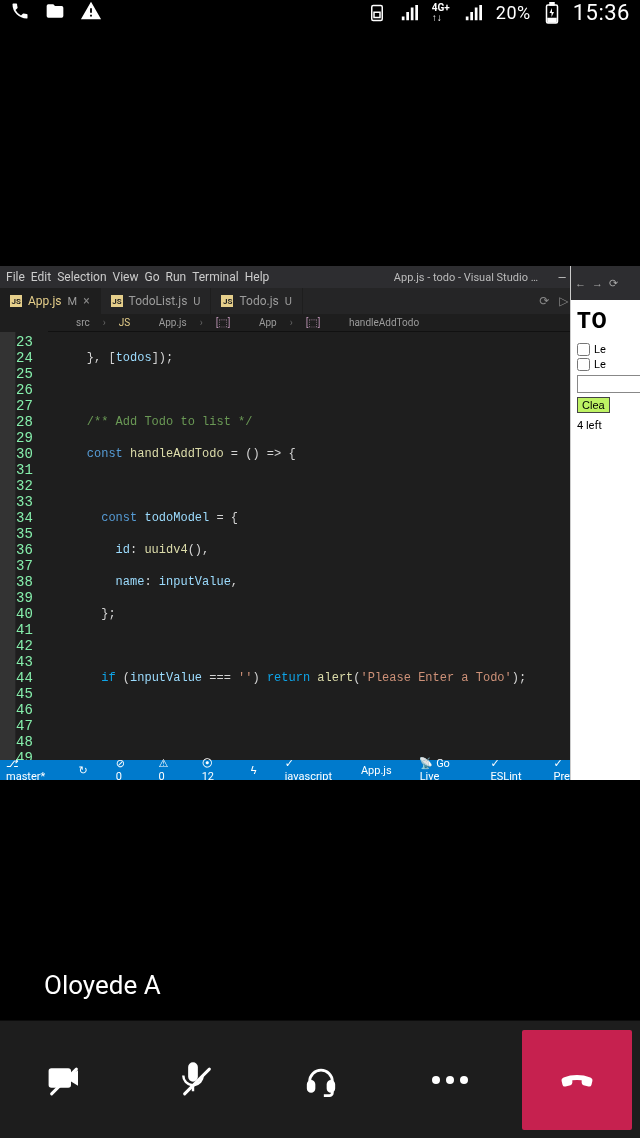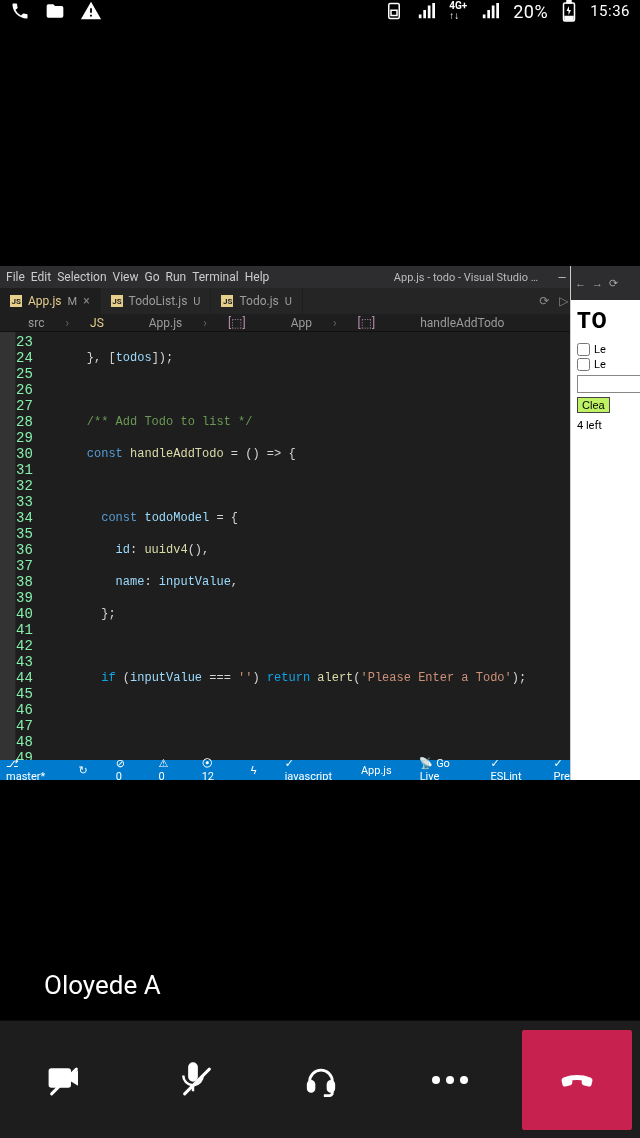--- a/index.html
+++ b/index.html
@@ -55,23 +55,24 @@
   }
   .tab-state{ color:#9c9c9c; font-size:11px; }
   .tab-close{ color:#888; font-size:12px; }
   .tab-tools{
     margin-left:auto; display:flex; gap:10px; align-items:center;
     padding-right:8px; color:#888;
   }
   .tab-tool{ font-size:12px; }
   
   .breadcrumbs{
-    height:18px; background:#1e1e1e; color:#9c9c9c; font-size:12px;
-    display:flex; align-items:center; padding-left:28px; gap:21px;
+    height:18px; background:#1e1e1e; color:#9c9c9c; font-size:10px;
+    display:flex; align-items:center; padding-left:28px; gap:13px;
     border-bottom:1px solid #111;
+    margin-left:48px;
   }
   .crumb-sep{ color:#666; }
   
   .editor-wrap{
     flex:1; display:flex; overflow:hidden; position:relative;
     font-family: Consolas, "Courier New", monospace;
   }
   .activity-strip{
     width:16px; background:#333; border-right:1px solid #252526;
   }
@@ -185,21 +186,21 @@
     </span>
     <span class="status-text">20%</span>
     <span class="status-icon">
       <svg width="14" height="22" viewBox="0 0 14 22" fill="none" stroke="#fff" stroke-width="1.5">
           <rect x="1.5" y="3" width="11" height="18" rx="1.5"></rect>
           <rect x="5" y="0.5" width="4" height="2.5" fill="#fff"></rect>
           <rect x="3" y="16.5" width="8" height="3.5" fill="#fff"></rect>
           <path d="M7 6l-2.5 5h2v4l2.5-5h-2z" fill="#fff" stroke="none"></path>
         </svg>
     </span>
-    <span class="status-text" style="font-size:15px">15:36</span>
+    <span class="status-text" style="font-size:22px">15:36</span>
   </div>
 </div>
 
 <div class="share-region">
 
   <div class="vscode-menu">
     <span>File</span>
     <span>Edit</span>
     <span>Selection</span>
     <span>View</span>

